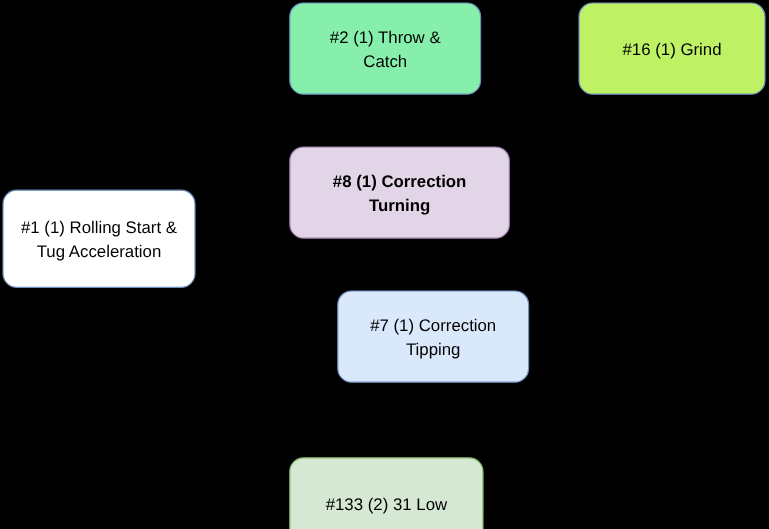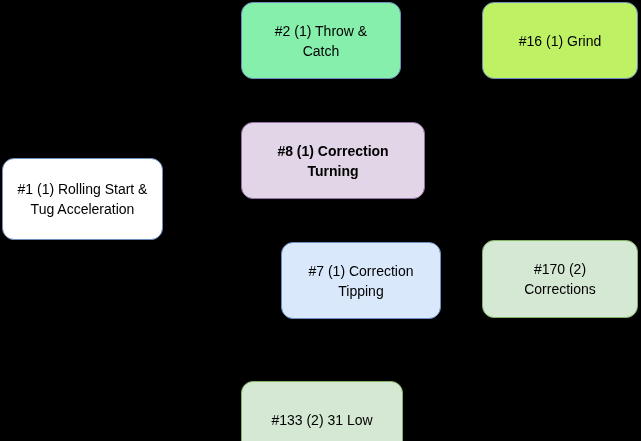--- a/index.html
+++ b/index.html
@@ -59,21 +59,18 @@
   </div>
 
   <div class="node pos-n8" style="background-color: rgb(225, 213, 231); border-color: rgb(150, 115, 166);">
     <span class="label">#8 (1) Correction Turning</span>
   </div>
 
   <div class="node pos-n7" style="background-color: rgb(218, 232, 252); border-color: rgb(108, 142, 191);">
     <span class="label">#7 (1) Correction Tipping</span>
   </div>
 
-  <div class="node pos-n170" style="background-color: rgb(213, 232, 212); border-color: rgb(130, 179, 102);">
-    <span class="label">#170 (2) Corrections</span>
-  </div>
 
   <div class="node pos-n133" style="background-color: rgb(213, 232, 212); border-color: rgb(130, 179, 102); margin-top: 20px;">
     <span class="label">#133 (2) 31 Low</span>
   </div>
 
 </div>
 
 </body></html>

